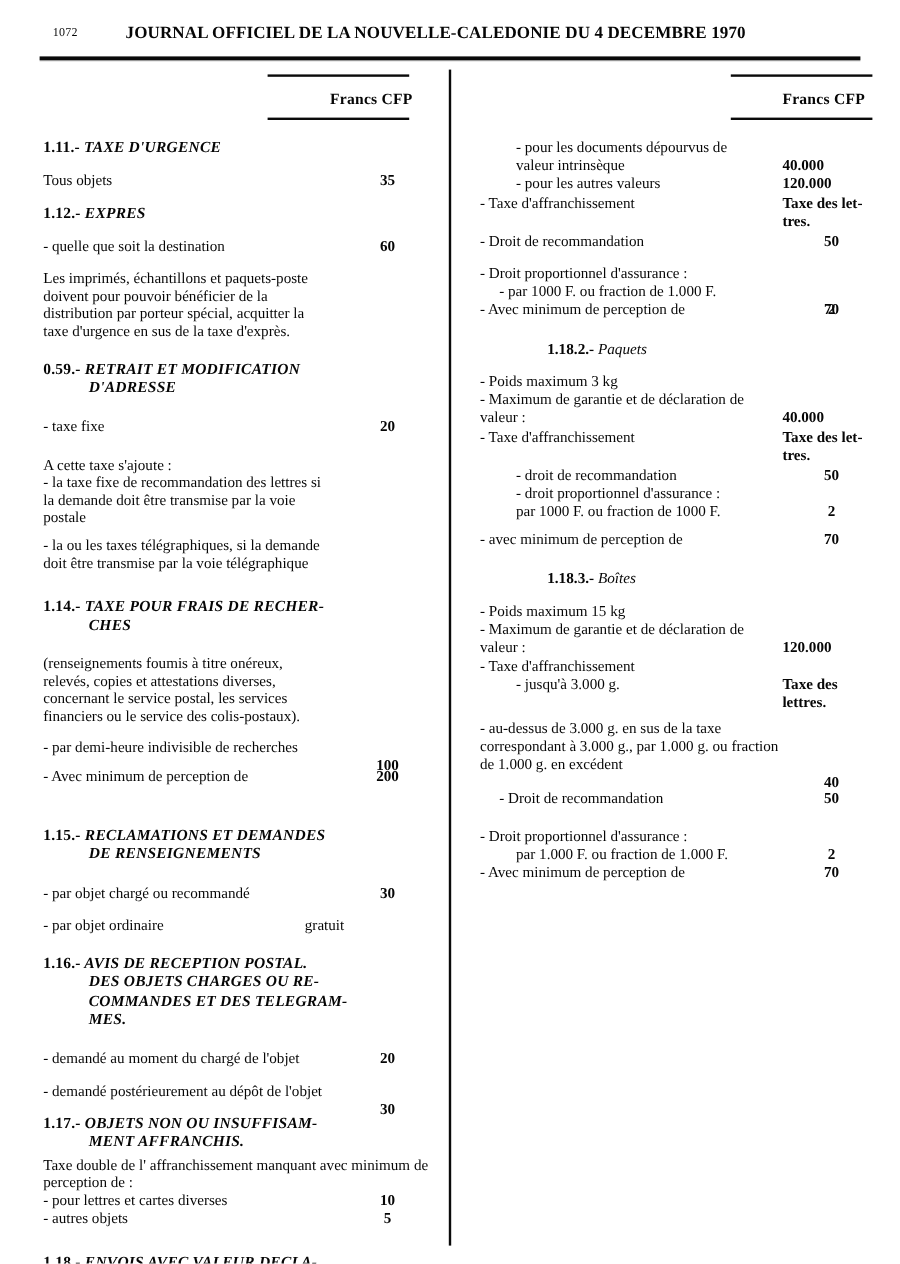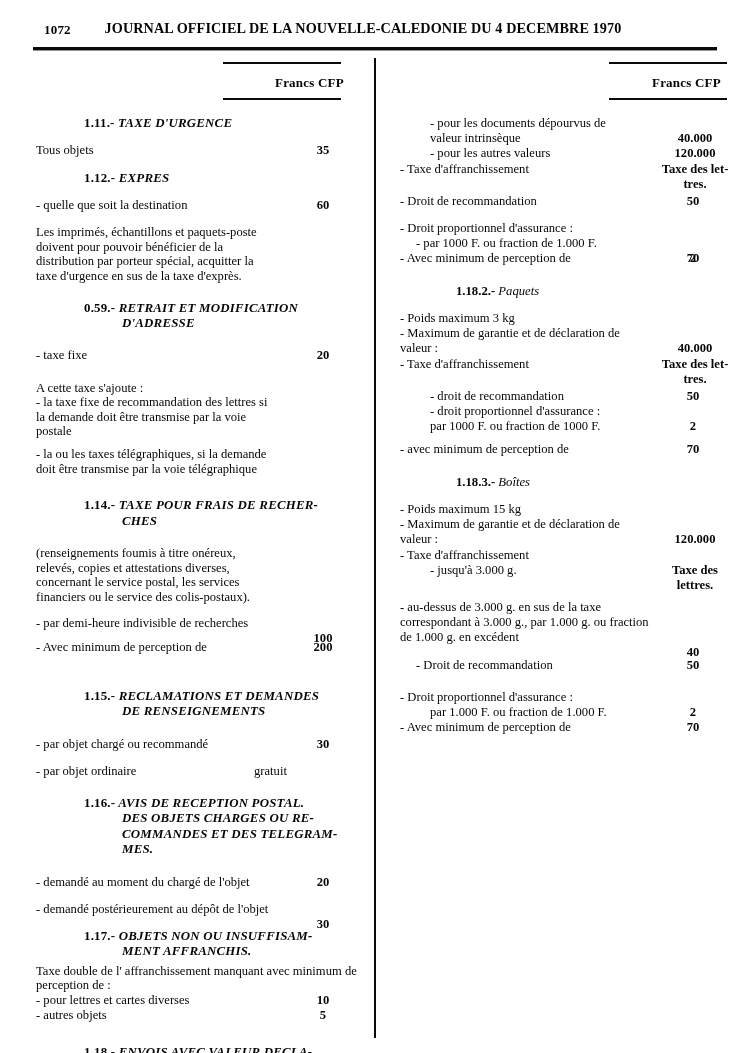--- a/index.html
+++ b/index.html
@@ -12,21 +12,21 @@
     overflow:hidden;
   }
   .page { position:absolute; inset:0; }
 
   
   .masthead {
     position:absolute; left:0; top:20px; width:750px; height:26px;
   }
   .folio {
     position:absolute; left:44px; top:2px;
-    font-weight:bold; font-size:13px; letter-spacing:.2px;
+    font-weight:normal; font-size:10px; letter-spacing:.2px;
   }
   .masthead-title {
     position:absolute; left:0; top:0; width:726px;
     text-align:center;
     font-weight:bold; font-size:14.2px; letter-spacing:.1px;
   }
   .rule-top {
     position:absolute; left:33px; top:47px; width:684px; height:3px;
     background:#111;
   }
@@ -69,29 +69,28 @@
     line-height:15.2px;
     min-height:15px;
   }
   .row .txt { display:block; padding-right:92px; }
   .row .val {
     position:absolute; right:0; top:0;
     width:86px; text-align:center;
     font-size:12.6px; line-height:15.2px;
     font-weight:600;
   }
-  .row .val.multi { text-align:center; width:86px; right:-2px; }
+  .row .val.multi { text-align:left; width:86px; right:-2px; }
   .row .val.wordy { right:26px; width:86px; text-align:left; font-weight:normal; }
 
   
   .head {
     font-style:italic; font-weight:bold;
     font-size:12.9px; line-height:15.4px;
     letter-spacing:.2px;
-    margin-left:48px;
   }
   .head .num { font-style:normal; }
   .head .cont { display:block; padding-left:38px; }
 
   
   .subhead {
     font-size:12.7px; line-height:15.4px;
     padding-left:56px; font-style:italic;
   }
   .subhead .num { font-style:normal; font-weight:bold; }

